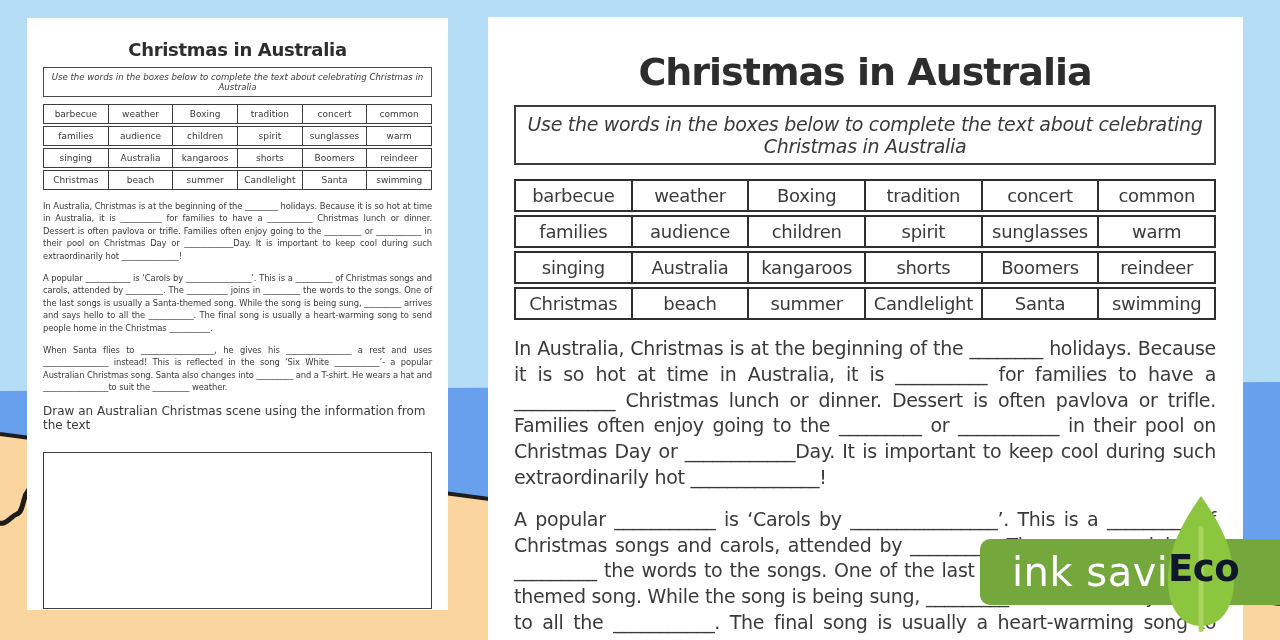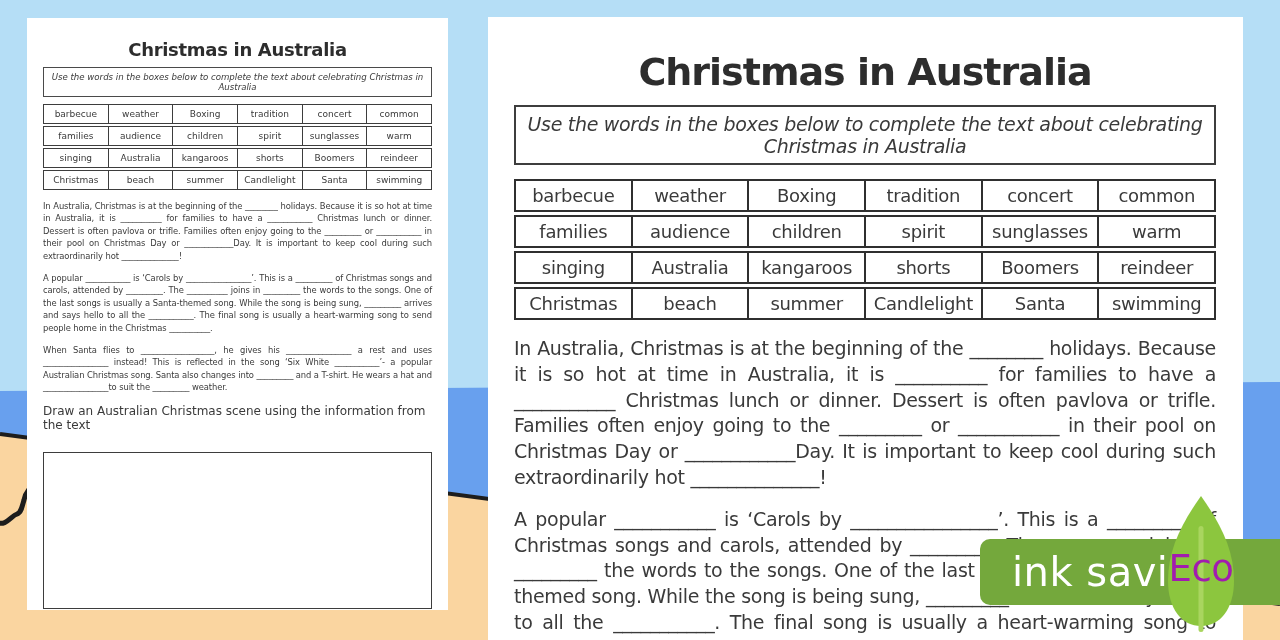--- a/index.html
+++ b/index.html
@@ -57,21 +57,21 @@
   .page-large .wb-cell:not(:first-child){margin-left:-2px;}
   .pl-para{font-size:19px;line-height:25.8px;text-align:justify;margin:16px 0 0;letter-spacing:-0.3px;}
 
   
   .eco{position:absolute;inset:0;z-index:5;pointer-events:none;}
   .eco-band{position:absolute;left:980px;top:539px;width:300px;height:66px;
             background:var(--band_green);border-radius:10px 0 0 10px;}
   .eco-label{display:block;line-height:66px;padding-left:32px;font-size:40px;color:#ffffff;letter-spacing:0.5px;}
   .eco-leaf{position:absolute;left:1167px;top:496px;width:68px;height:136px;}
   .eco-text{position:absolute;left:1168px;top:547px;width:66px;text-align:center;
-            font-size:37px;font-weight:normal;color:#a21caf;letter-spacing:-0.5px;}
+            font-size:37px;font-weight:bold;color:#0f172a;letter-spacing:-0.5px;}
 
   
   .tw-logo{display:block;}
 </style>
 </head>
 <body>
 
 <div class="scene">
   <svg width="1280" height="640" viewBox="0 0 1280 640">
     <rect class="sky-rect" x="0" y="0" width="1280" height="640"></rect>

